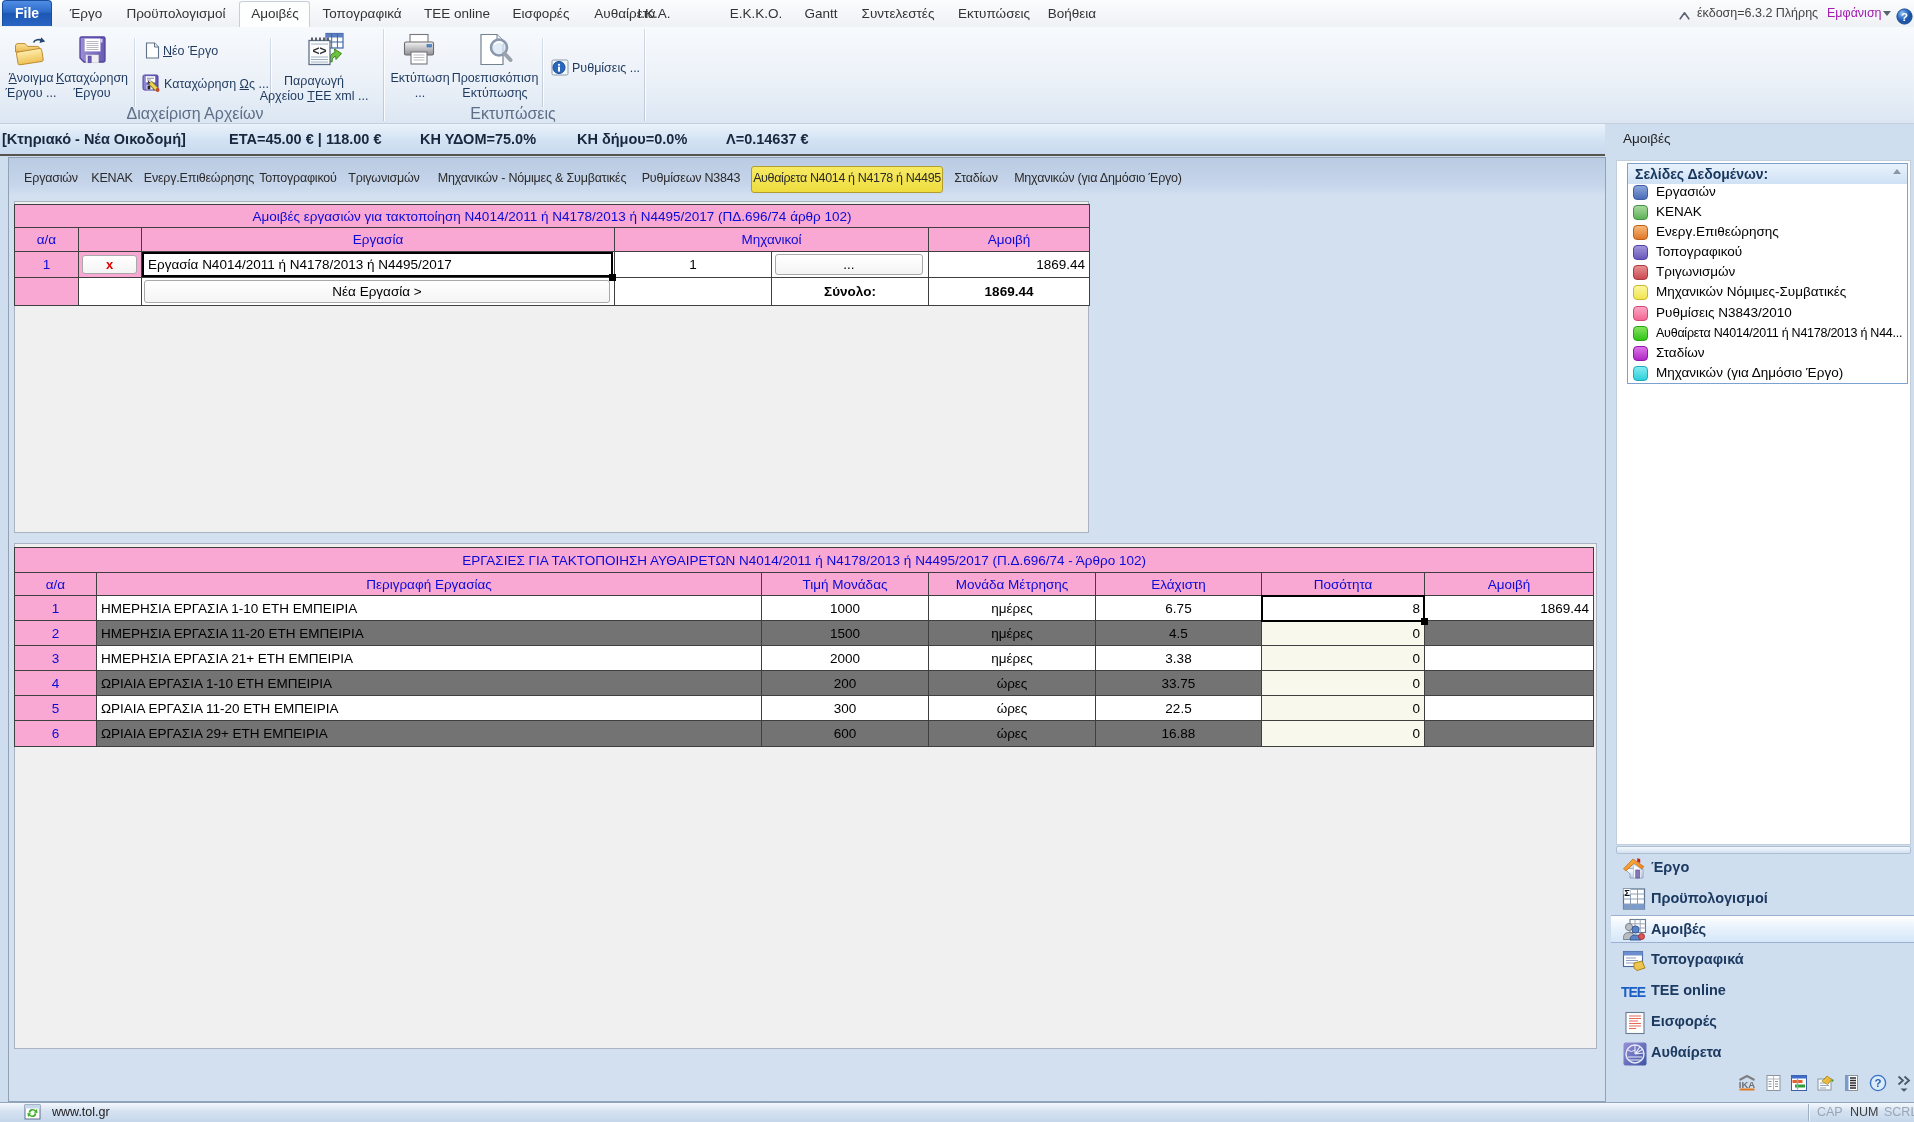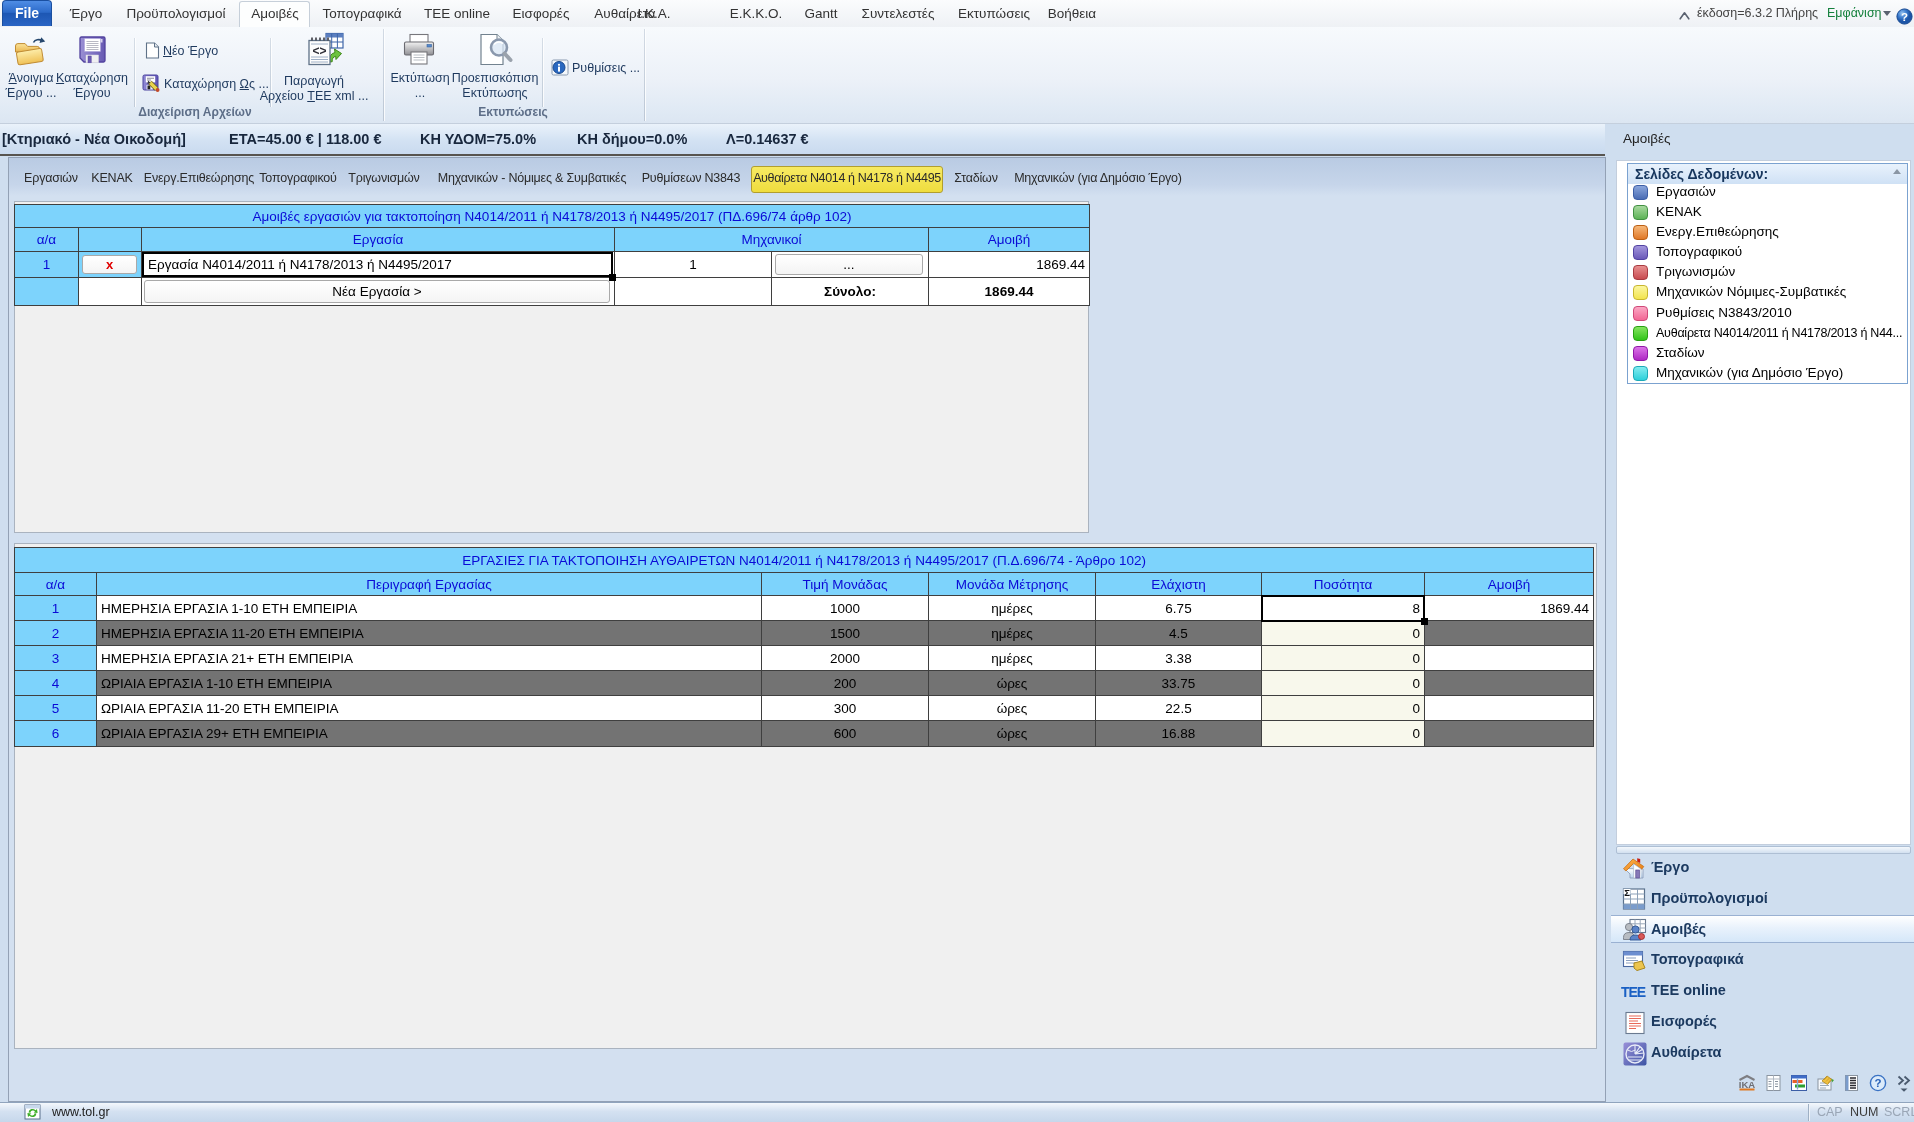--- a/index.html
+++ b/index.html
@@ -12,34 +12,34 @@
 #filebtn{left:2px;top:0;width:50px;height:26px;background:linear-gradient(#4f8de5 0%,#2c6ac9 45%,#1d57b4 50%,#2a65c4 100%);border:1px solid #1a4fa0;border-bottom:none;border-radius:4px 4px 0 0;color:#fff;font-weight:bold;font-size:14px;text-align:center;line-height:25px;box-sizing:border-box;}
 .rtab{top:0;height:26px;line-height:27px;font-size:13.5px;color:#333;text-align:center;transform:translateX(-50%);white-space:nowrap;}
 #seltab{left:239px;top:1px;width:71px;height:26px;background:#fdfefe;border:1px solid #c6cfd9;border-bottom:none;border-radius:3px 3px 0 0;box-sizing:border-box;}
 #ribright{top:0;height:26px;line-height:27px;font-size:12.5px;color:#444;white-space:nowrap;}
 
 #ribbon{left:0;top:27px;width:1914px;height:96px;background:linear-gradient(#f7fafd 0%,#ecf1f8 55%,#dfe9f4 90%,#dce6f2 100%);border-bottom:1px solid #c4cfdd;}
 .rsep-full{top:2px;width:1px;height:92px;background:linear-gradient(#d2dae4,#bcc7d5);box-shadow:1px 0 0 rgba(255,255,255,.8);}
 .rsep-short{top:11px;width:1px;height:69px;background:linear-gradient(#d5dde6,#c0cbd8);box-shadow:1px 0 0 rgba(255,255,255,.8);}
 .biglbl{top:44px;font-size:12.5px;color:#1e395e;text-align:center;line-height:15px;transform:translateX(-50%);white-space:nowrap;}
 .smalllbl{font-size:12.5px;color:#1e395e;white-space:nowrap;}
-.grplbl{top:105px;font-size:12px;color:#5d6e88;text-align:center;transform:translateX(-50%);white-space:nowrap;font-weight:bold;}
+.grplbl{top:105px;font-size:16px;color:#5d6e88;text-align:center;transform:translateX(-50%);white-space:nowrap;}
 u{text-decoration:underline;}
 
 #infobar{left:0;top:124px;width:1605px;height:30px;background:linear-gradient(#eaf2fb,#d3e2f3 55%,#c9daef);}
 .info{top:0;height:29px;line-height:30px;font-weight:bold;font-size:14.5px;color:#18273d;white-space:nowrap;}
 
 #page{left:8px;top:157px;width:1598px;height:945px;background:#d3e0f0;border:1px solid #93a1b5;box-sizing:border-box;}
 .ptab{top:162px;height:32px;line-height:33px;font-size:12.5px;letter-spacing:-0.2px;color:#2b2b2b;text-align:center;transform:translateX(-50%);white-space:nowrap;}
 #yellowtab{left:751px;top:166px;width:192px;height:27px;background:linear-gradient(#f7ea63,#efdd3e);border:1px solid #b19e2e;border-radius:3px;box-sizing:border-box;}
 
 .grid{background:#f0f0f0;border:1px solid #aab3bf;box-sizing:border-box;}
 table.tb{border-collapse:collapse;table-layout:fixed;font-size:13.5px;color:#000;}
 table.tb td{border:1px solid #3f3f3f;padding:0 4px;overflow:hidden;white-space:nowrap;box-sizing:border-box;background:#fff;}
-.tb td.g{background:#7dd3fc;}
+.tb td.g{background:#f9a8d4;}
 .tb td.y{background:#737373;}
 .tb td.cr{background:#f8f8ec;}
 .bt{color:#0a0ad6;}
 .c{text-align:center;}
 .r{text-align:right;}
 .b{font-weight:bold;text-align:center;}
 .btn{background:linear-gradient(#ffffff,#f4f4f4);border:1px solid #a9a9a9;border-radius:3px;box-sizing:border-box;}
 
 #rpanel{left:1606px;top:124px;width:308px;height:978px;background:#cfdeef;}
 #rwhite{left:1616px;top:160px;width:295px;height:685px;background:#fff;border:1px solid #c3cedd;box-sizing:border-box;}
@@ -71,21 +71,21 @@
   <span class="abs rtab" style="left:654px;">Ι.Κ.Α.</span>
   <span class="abs rtab" style="left:756px;">Ε.Κ.Κ.Ο.</span>
   <span class="abs rtab" style="left:821px;">Gantt</span>
   <span class="abs rtab" style="left:898px;">Συντελεστές</span>
   <span class="abs rtab" style="left:994px;">Εκτυπώσεις</span>
   <span class="abs rtab" style="left:1072px;">Βοήθεια</span>
   <svg class="abs" style="left:1679px;top:11px;" width="11" height="9" viewBox="0 0 11 9">
       <path d="M1.2 7.8 L5.5 1.8 L9.8 7.8" fill="none" stroke="#5a6270" stroke-width="1.6" stroke-linecap="round" stroke-linejoin="round"></path>
     </svg>
   <span class="abs" id="ribright" style="left:1697px;">έκδοση=6.3.2 Πλήρης</span>
-  <span class="abs" id="ribright2" style="left:1827px;top:0;height:26px;line-height:27px;font-size:12.5px;color:#15803d;">Εμφάνιση</span>
+  <span class="abs" id="ribright2" style="left:1827px;top:0;height:26px;line-height:27px;font-size:12.5px;color:#a21caf;">Εμφάνιση</span>
   <div class="abs" style="left:1883px;top:11px;width:0;height:0;border-left:4px solid transparent;border-right:4px solid transparent;border-top:5px solid #5a6270;"></div>
   <svg class="abs" style="left:1896px;top:8px;" width="17" height="17" viewBox="0 0 17 17">
       <defs>
         <radialGradient id="hlp" cx="35%" cy="30%">
           <stop offset="0%" stop-color="#9cc6f0"></stop>
           <stop offset="55%" stop-color="#3f7fd0"></stop>
           <stop offset="100%" stop-color="#1c55a8"></stop>
         </radialGradient>
       </defs>
       <circle cx="8.5" cy="8.5" r="7.6" fill="url(#hlp)" stroke="#184a92" stroke-width="1"></circle>

